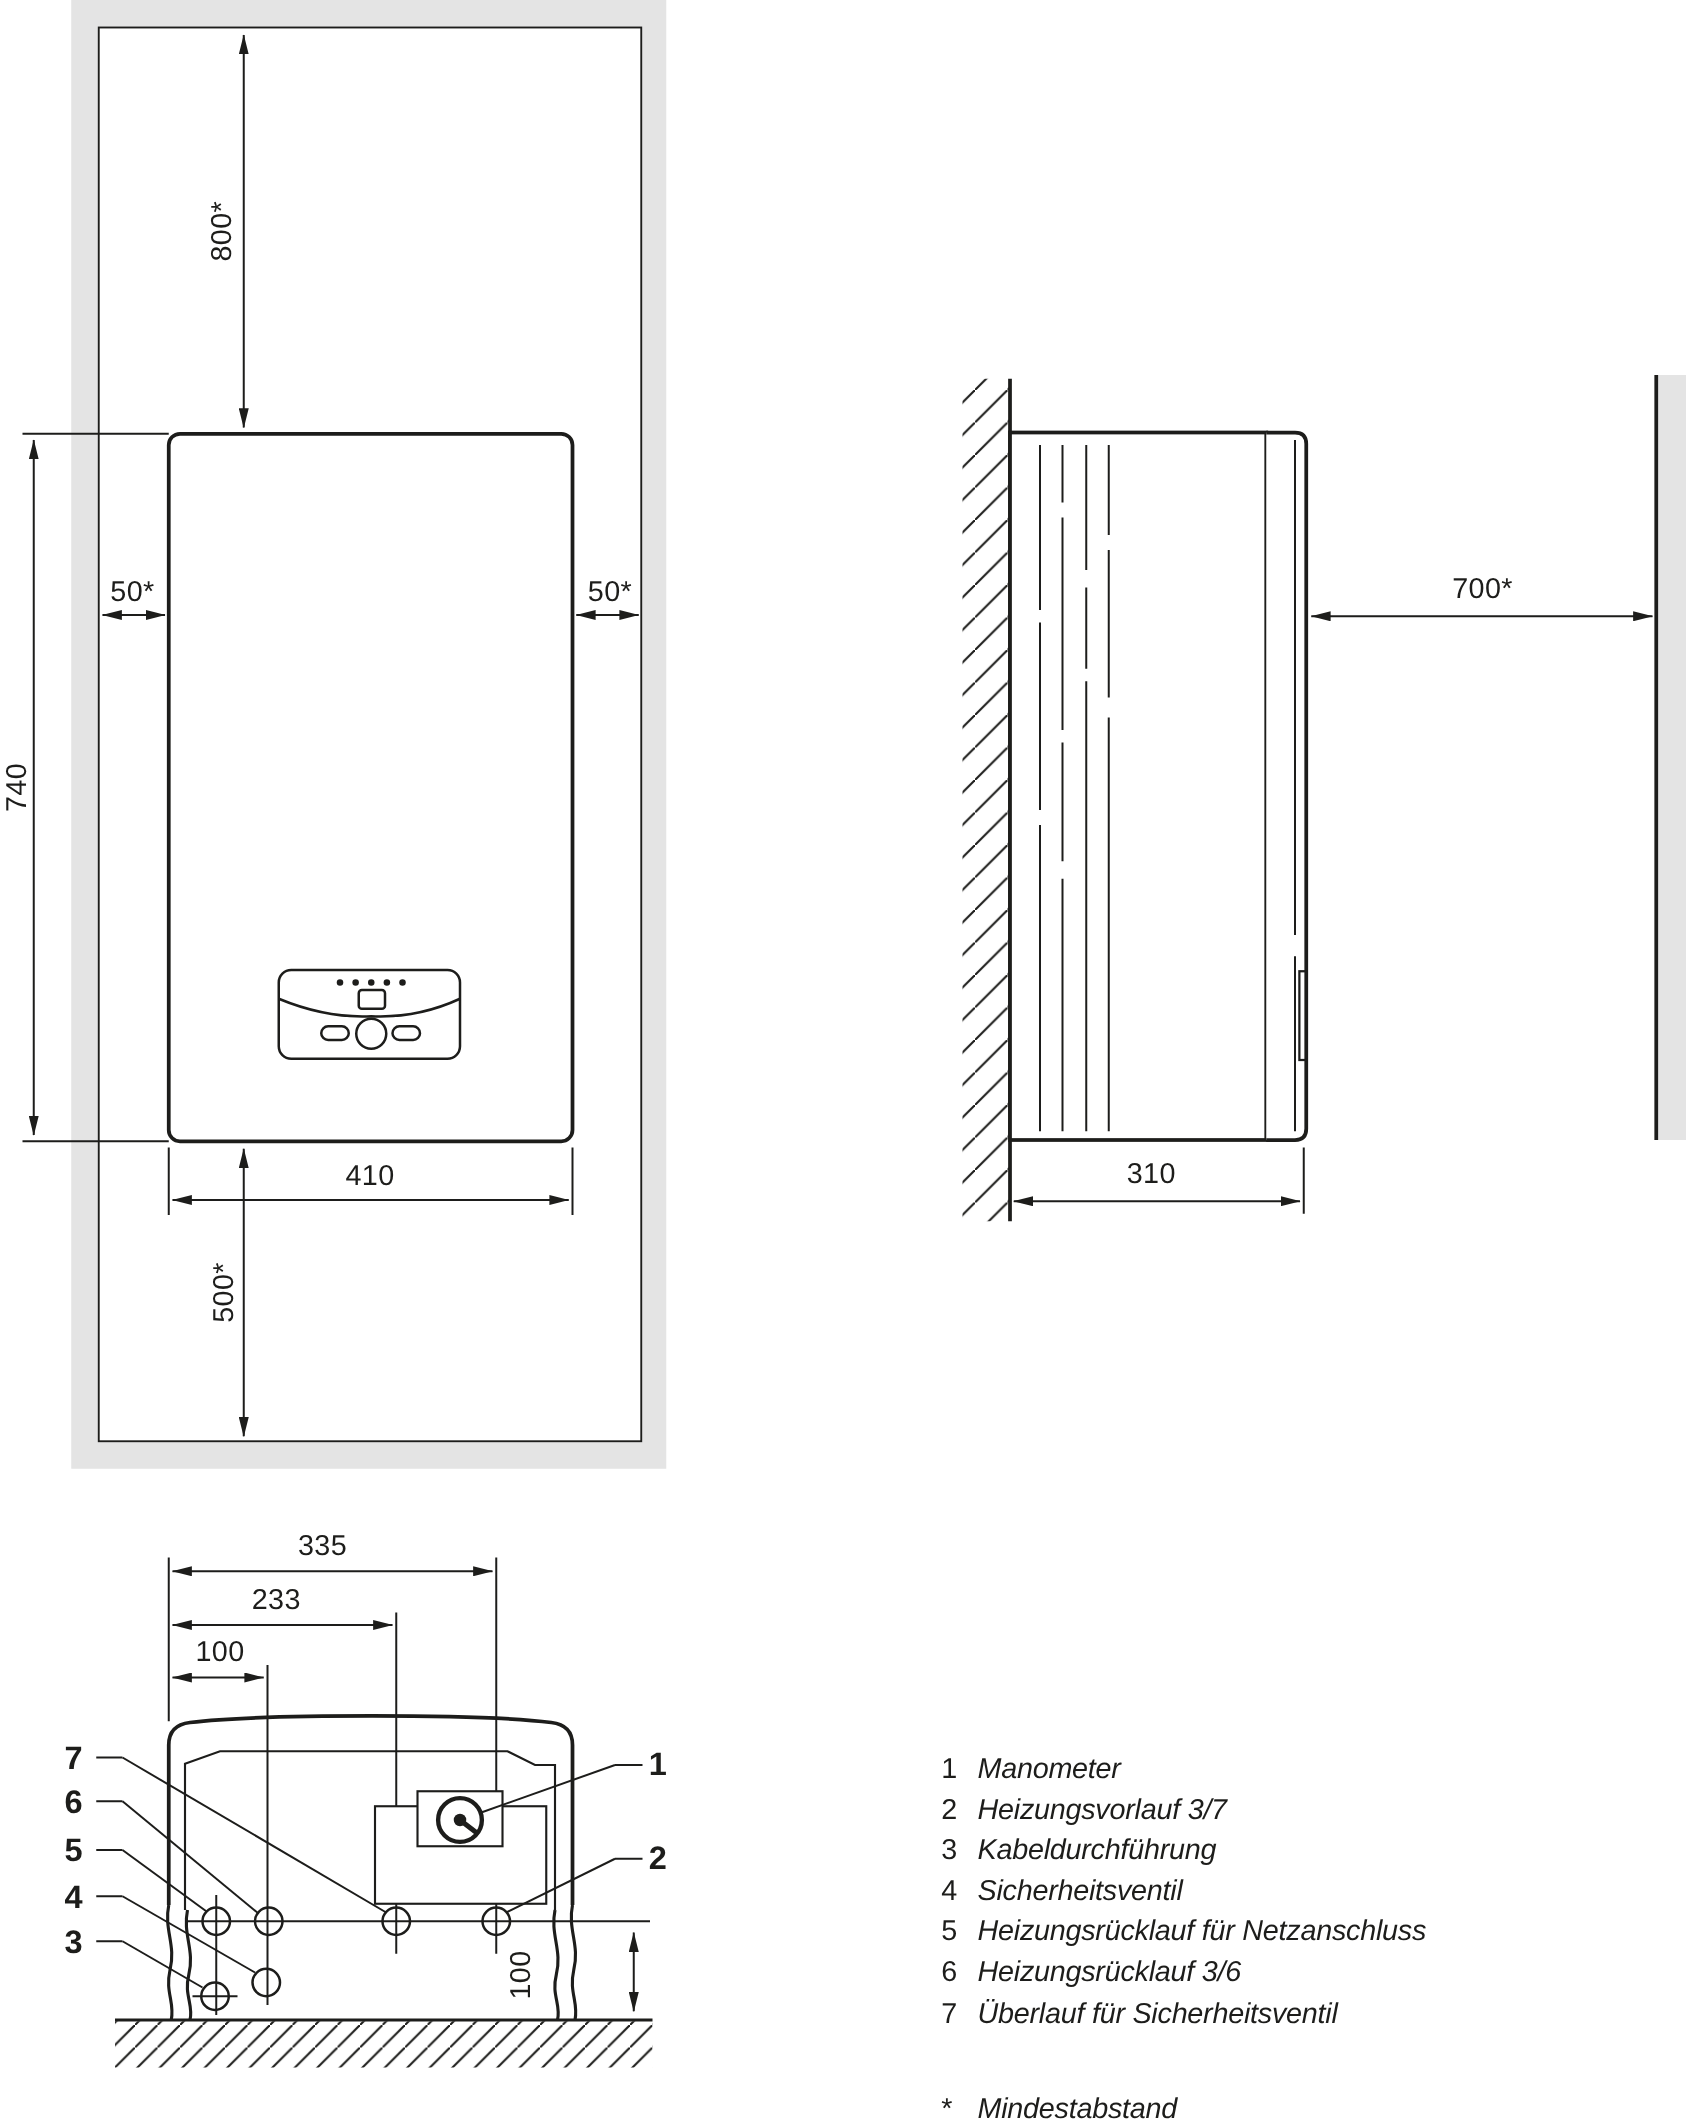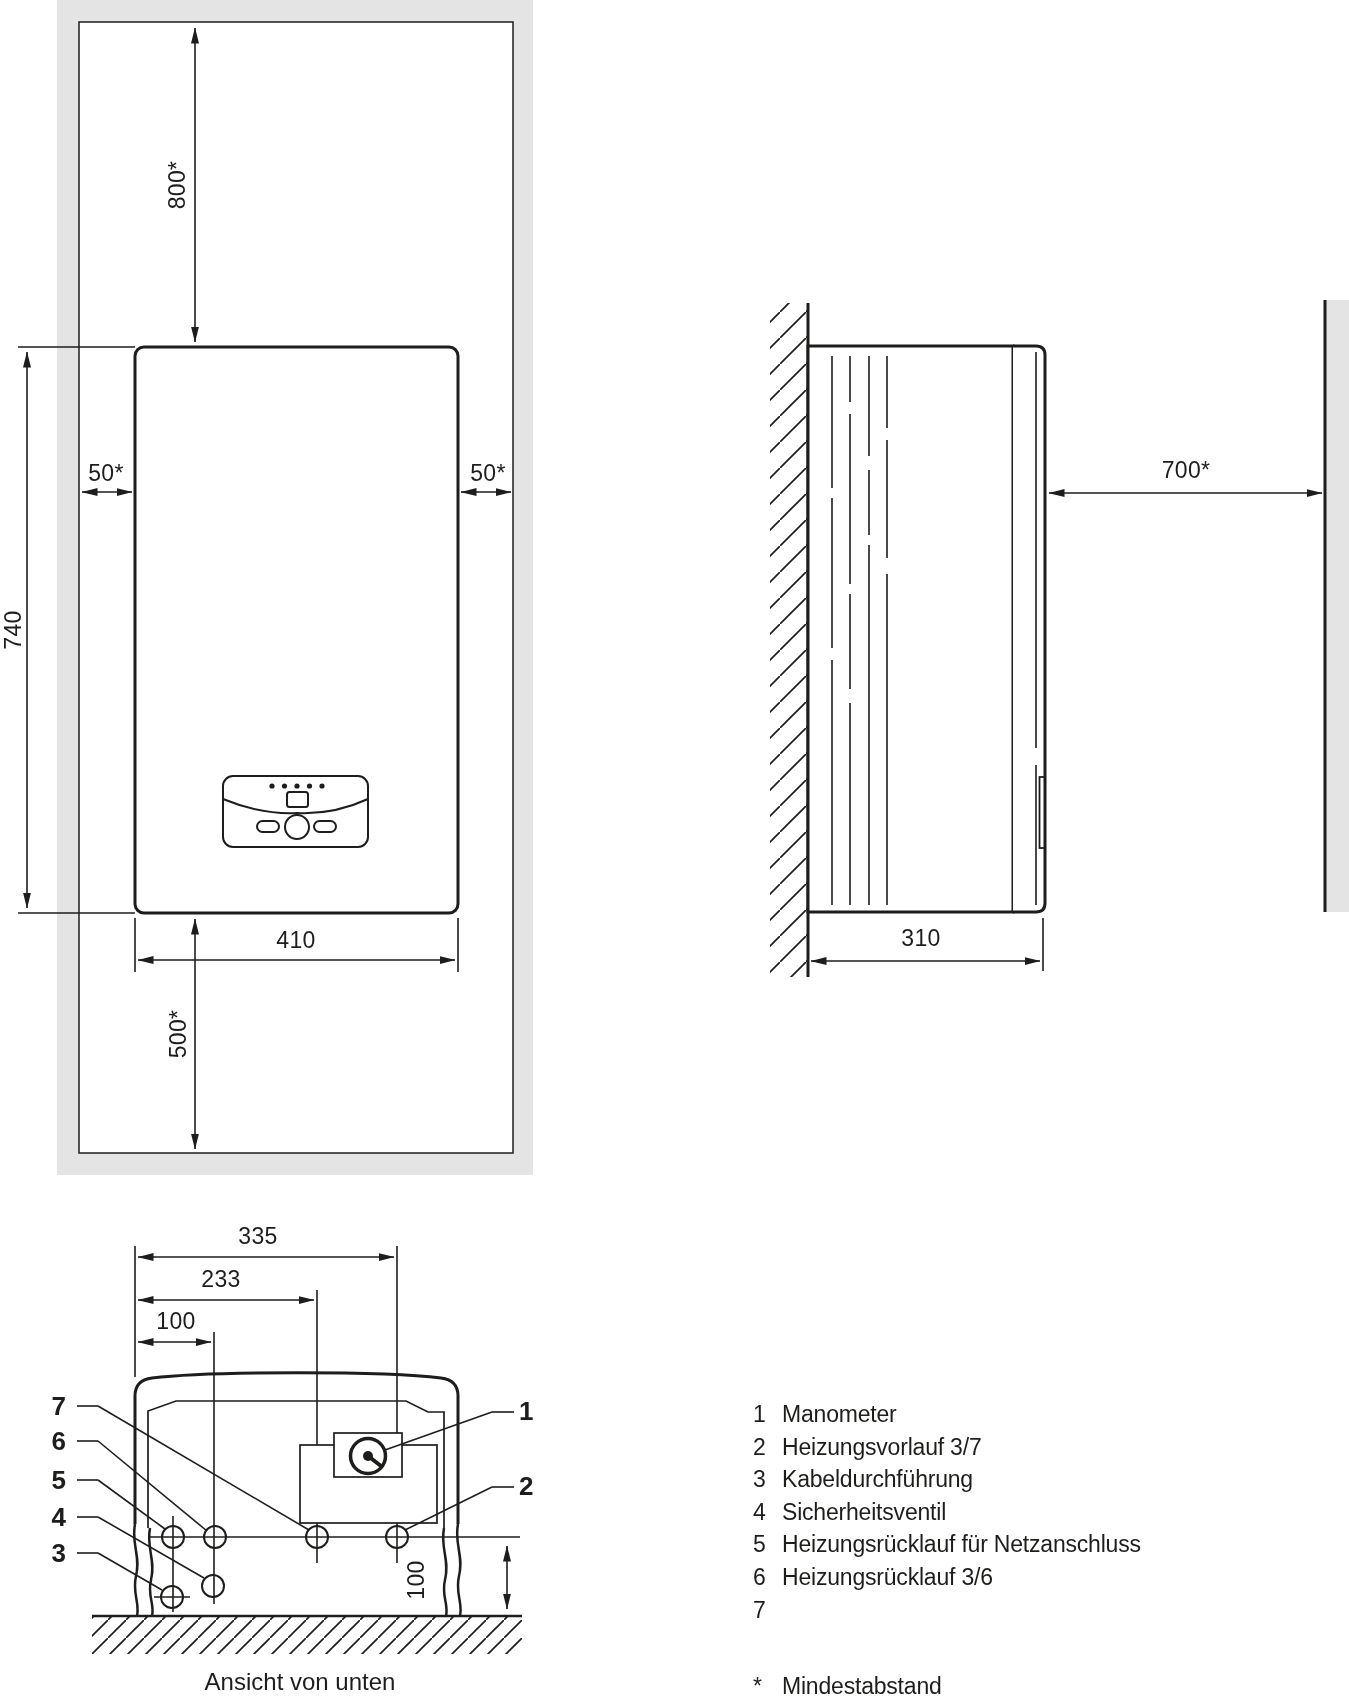--- a/index.html
+++ b/index.html
@@ -4,21 +4,21 @@
 <style>
   html,body{margin:0;padding:0;background:#ffffff;}
   body{width:1349px;height:1698px;position:relative;font-family:"Liberation Sans",sans-serif;color:#1d1d1b;}
   #stage{position:absolute;left:0;top:0;width:1349px;height:1698px;}
   svg{position:absolute;left:0;top:0;}
   svg text{fill:#1d1d1b;font-family:"Liberation Sans",sans-serif;font-size:23px;letter-spacing:.3px;}
   svg text.callout{font-size:26px;font-weight:700;letter-spacing:0;}
   .legend{position:absolute;left:753px;top:1398px;font-size:23px;line-height:32.6px;letter-spacing:-0.2px;}
   .legend-row{display:flex;}
   .legend-num{width:22px;flex:0 0 22px;}
-  .legend-label{margin-left:7px;white-space:nowrap;}
+  .legend-label{margin-left:7px;white-space:nowrap;font-style:italic;}
   .legend-footnote{margin-top:44px;}
   .caption{position:absolute;left:110px;top:1668px;width:380px;text-align:center;font-size:24px;}
 </style>
 </head>
 <body>
 
 <div id="stage">
 <svg width="1349" height="1698" viewBox="0 0 1349 1698">
   <defs>
     <marker id="ah" viewBox="0 0 16 8" refX="15.5" refY="4" markerWidth="16" markerHeight="8" markerUnits="userSpaceOnUse" orient="auto-start-reverse">
@@ -177,21 +177,20 @@
     <text class="callout" x="66" y="1415" text-anchor="end">7</text>
     <text class="callout" x="66" y="1450" text-anchor="end">6</text>
     <text class="callout" x="66" y="1489" text-anchor="end">5</text>
     <text class="callout" x="66" y="1526" text-anchor="end">4</text>
     <text class="callout" x="66" y="1562" text-anchor="end">3</text>
     <text class="callout" x="519" y="1420">1</text>
     <text class="callout" x="519" y="1495">2</text>
   </g>
 </svg>
 
-<div class="caption">Ansicht von unten</div>
 
 <div class="legend">
   <div class="legend-row">
     <span class="legend-num">1</span>
     <span class="legend-label">Manometer</span>
   </div>
   <div class="legend-row">
     <span class="legend-num">2</span>
     <span class="legend-label">Heizungsvorlauf 3/7</span>
   </div>
@@ -206,19 +205,20 @@
   <div class="legend-row">
     <span class="legend-num">5</span>
     <span class="legend-label">Heizungsrücklauf für Netzanschluss</span>
   </div>
   <div class="legend-row">
     <span class="legend-num">6</span>
     <span class="legend-label">Heizungsrücklauf 3/6</span>
   </div>
   <div class="legend-row">
     <span class="legend-num">7</span>
+    <span class="legend-label">Überlauf für Sicherheitsventil</span>
   </div>
   <div class="legend-row legend-footnote">
     <span class="legend-num">*</span>
     <span class="legend-label">Mindestabstand</span>
   </div>
 </div>
 </div>
 
 </body></html>

